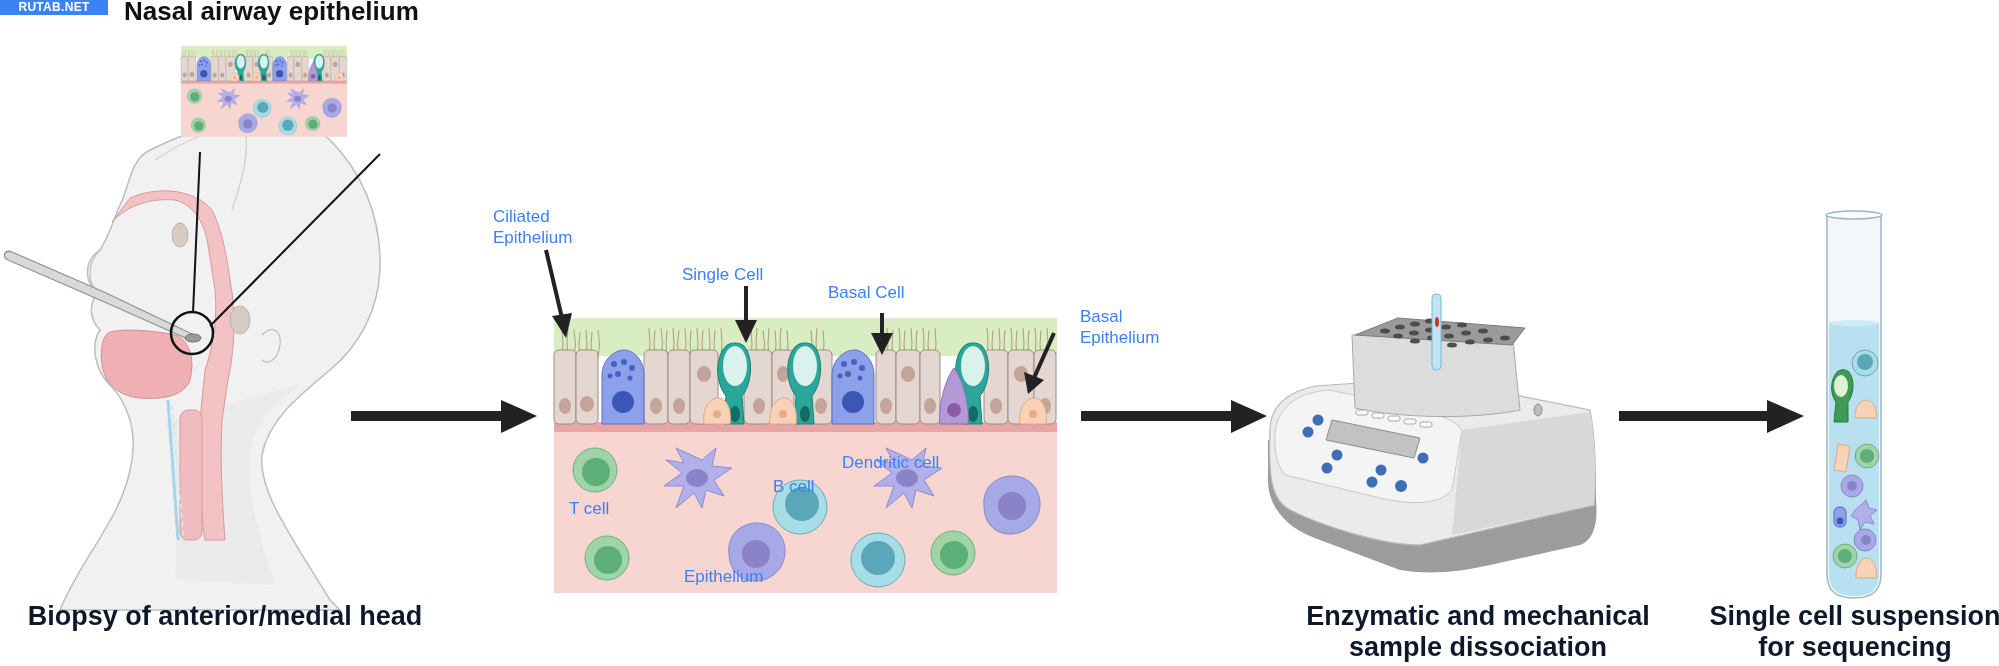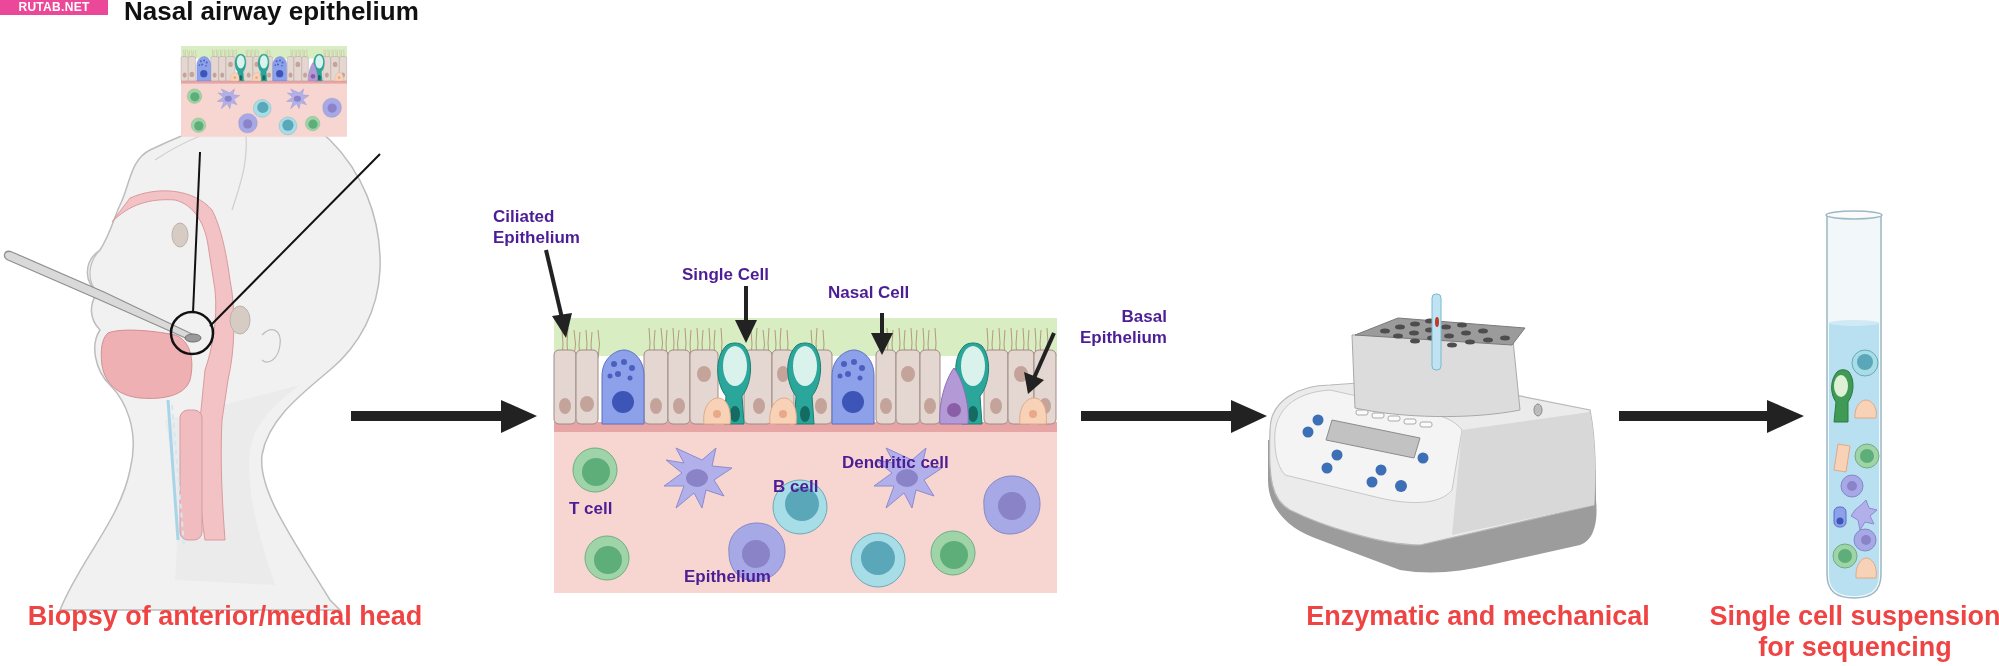--- a/index.html
+++ b/index.html
@@ -1,21 +1,21 @@
 <!DOCTYPE html>
 <html><head>
 <meta charset="utf-8">
 <style>
   html, body { margin: 0; padding: 0; background: #ffffff; }
   body { width: 1999px; height: 666px; position: relative; overflow: hidden; font-family: "Liberation Sans", sans-serif; }
   .abs { position: absolute; }
-  .watermark { left: 0; top: 0; width: 108px; height: 15px; background: #ec4899; color: #fff; font-weight: bold; font-size: 12px; line-height: 15px; text-align: center; letter-spacing: 0.3px; }
+  .watermark { left: 0; top: 0; width: 108px; height: 15px; background: #3b82f6; color: #fff; font-weight: bold; font-size: 12px; line-height: 15px; text-align: center; letter-spacing: 0.3px; }
   .title { left: 124px; top: -4px; font-size: 26px; font-weight: bold; color: #111; white-space: nowrap; }
-  .caption { font-size: 27px; font-weight: bold; color: #ef4444; text-align: center; line-height: 31px; white-space: nowrap; }
-  .lbl { font-size: 18px; font-weight: bold; color: #4c1d95; line-height: 21px; white-space: nowrap; }
+  .caption { font-size: 27px; font-weight: bold; color: #0f172a; text-align: center; line-height: 31px; white-space: nowrap; }
+  .lbl { font-size: 18px; font-weight: normal; color: #3b82f6; line-height: 21px; white-space: nowrap; }
   .lbl-sm { font-size: 17px; }
   svg { position: absolute; overflow: visible; }
 </style>
 </head>
 <body>
 
 <div class="abs watermark">RUTAB.NET</div>
 <div class="abs title">Nasal airway epithelium</div>
 
 <svg width="1999" height="666" style="left:0;top:0;">
@@ -218,22 +218,22 @@
     <line x1="1054" y1="333" x2="1034" y2="378" stroke-width="4"></line>
     <polygon points="1024,372 1044,380 1028,394" stroke="none"></polygon>
   </g>
 </svg>
 
 <div class="abs lbl lbl-sm" style="left:493px;top:206px;">
   <div>Ciliated</div>
   <div>Epithelium</div>
 </div>
 <div class="abs lbl lbl-sm" style="left:682px;top:264px;">Single Cell</div>
-<div class="abs lbl lbl-sm" style="left:828px;top:282px;">Nasal Cell</div>
-<div class="abs lbl lbl-sm" style="left:1080px;top:306px;text-align:right;">
+<div class="abs lbl lbl-sm" style="left:828px;top:282px;">Basal Cell</div>
+<div class="abs lbl lbl-sm" style="left:1080px;top:306px;">
   <div>Basal</div>
   <div>Epithelium</div>
 </div>
 <div class="abs lbl lbl-sm" style="left:842px;top:452px;">Dendritic cell</div>
 <div class="abs lbl lbl-sm" style="left:773px;top:476px;">B cell</div>
 <div class="abs lbl lbl-sm" style="left:569px;top:498px;">T cell</div>
 <div class="abs lbl lbl-sm" style="left:684px;top:566px;">Epithelium</div>
 
 <svg width="1999" height="666" style="left:0;top:0;">
   <rect x="1081" y="411" width="160" height="10" fill="#222"></rect>
@@ -294,20 +294,21 @@
     <circle cx="1381" cy="470" r="5.5"></circle>
       <circle cx="1372" cy="482" r="5.5"></circle>
     <circle cx="1401" cy="486" r="6"></circle>
       <circle cx="1423" cy="458" r="5.5"></circle>
   </g>
   <ellipse cx="1538" cy="410" rx="4" ry="6" fill="#bcbcbc" stroke="#8b8b8b"></ellipse>
 </svg>
 
 <div class="abs caption" style="left:1293px;top:601px;width:370px;">
   <div>Enzymatic and mechanical</div>
+  <div>sample dissociation</div>
 </div>
 
 <svg width="1999" height="666" style="left:0;top:0;">
   <rect x="1619" y="411" width="150" height="10" fill="#222"></rect>
   <polygon points="1767,400 1804,416 1767,433" fill="#222"></polygon>
 </svg>
 
 <svg width="1999" height="666" style="left:0;top:0;">
 
   <path d="M1827,216 L1827,574 C1827,592 1837,598 1854,598 C1871,598 1881,592 1881,574 L1881,216 Z" fill="#f2f7f9" stroke="#9bb8c4" stroke-width="1.5"></path>

